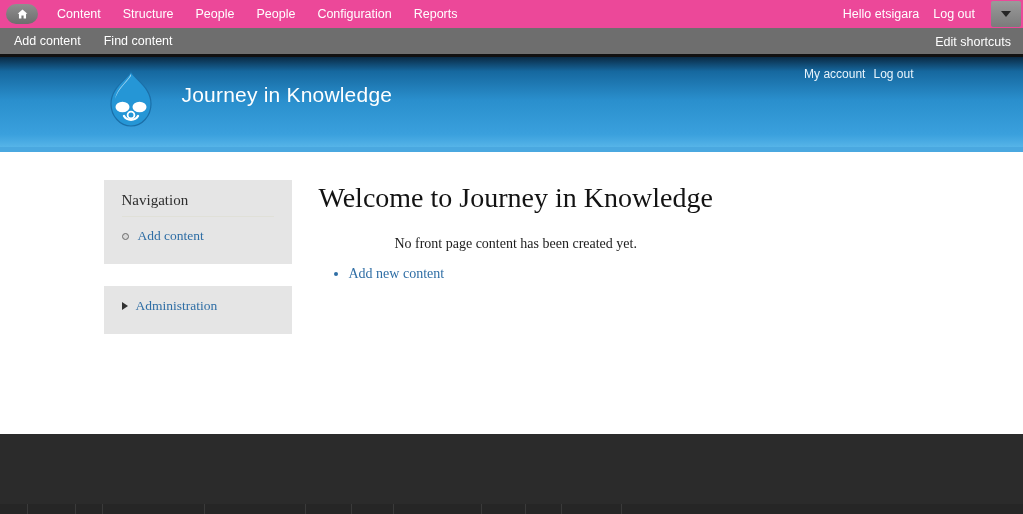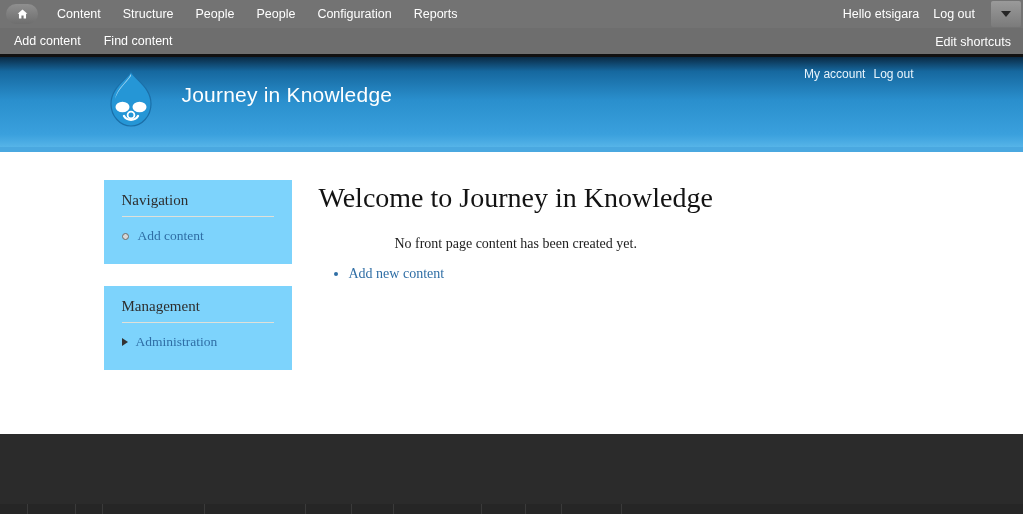--- a/index.html
+++ b/index.html
@@ -12,21 +12,21 @@
     overflow: hidden;
     background: #ffffff;
     font-family: "Liberation Sans", sans-serif;
     -webkit-font-smoothing: antialiased;
   }
 
   
   .admin-toolbar {
     position: relative;
     height: 28px;
-    background: #737373;
+    background: #ec4899;
     display: flex;
     align-items: center;
     padding-left: 6px;
     box-sizing: border-box;
   }
   .home-button {
     width: 32px;
     height: 20px;
     border-radius: 10px;
     background: linear-gradient(#8f8f8f, #6e6e6e);
@@ -190,21 +190,21 @@
     display: flex;
     padding-top: 28px;
     box-sizing: border-box;
   }
   .sidebar {
     width: 188px;
     margin-left: 62px;
     flex: none;
   }
   .block {
-    background: #7dd3fc;
+    background: #e5e5e5;
     padding: 12px 18px 16px 18px;
     margin-bottom: 22px;
     box-sizing: border-box;
   }
   .block-title {
     font-family: "Liberation Serif", serif;
     font-size: 15px;
     color: #2e2e2e;
     padding-bottom: 7px;
     border-bottom: 1px solid #e0e0d8;
@@ -358,21 +358,20 @@
         <div class="block-title">Navigation</div>
         <ul>
           <li>
             <span class="bullet-hollow"></span>
             <span class="menu-link">Add content</span>
           </li>
         </ul>
       </div>
 
       <div class="block">
-        <div class="block-title">Management</div>
         <ul>
           <li>
             <span class="bullet-tri"></span>
             <span class="menu-link">Administration</span>
           </li>
         </ul>
       </div>
 
     </div>
 

